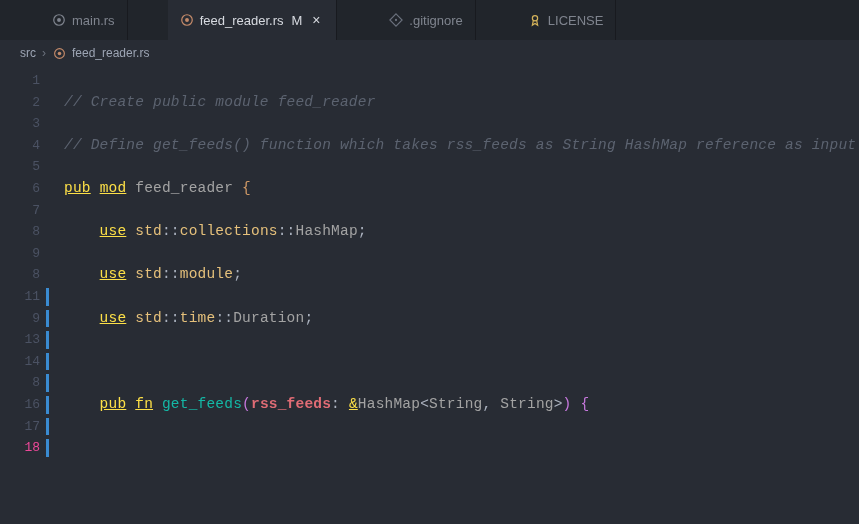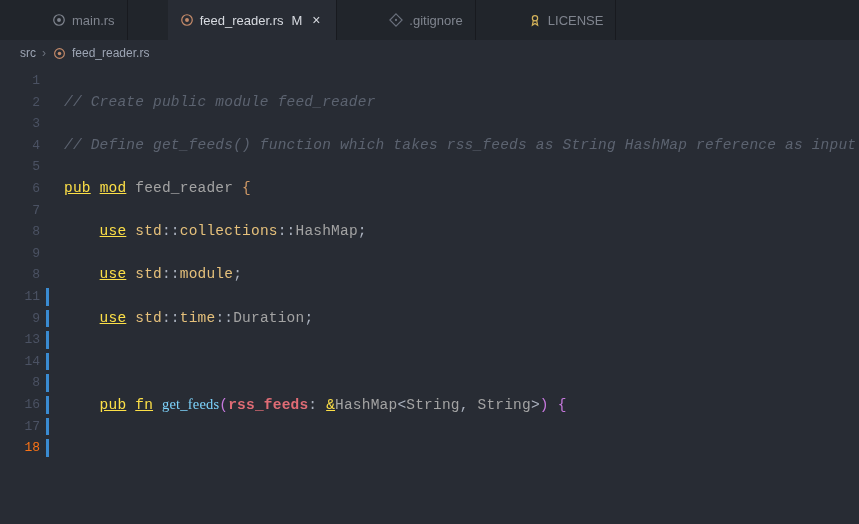--- a/index.html
+++ b/index.html
@@ -64,42 +64,42 @@
   user-select: none;
   position: relative;
 }
 .gutter .ln {
   height: 21.6px;
   line-height: 21.6px;
   padding-right: 10px;
   font-size: 13px;
   position: relative;
 }
-.gutter .ln.current { color: #f97316; }
+.gutter .ln.current { color: #ec4899; }
 .gutter .ln.modbar::after {
   content: "";
   position: absolute;
   right: 1px; top: 2px; bottom: 2px;
   width: 3px;
   background: #3a8bd1;
 }
 .code {
   flex: 1;
   padding: 4px 0 0 14px;
   font-size: 14.5px;
   line-height: 21.6px;
   white-space: pre;
   letter-spacing: 0.2px;
 }
 .row { height: 21.6px; }
 
 .c  { color: #5c6370; font-style: italic; } 
 .kw { color: #fde047; text-decoration: underline; }  
 .ty { color: #a3a3a3; }  
-.fn { color: #7dd3fc; font-family: Liberation Serif, serif; }  
+.fn { color: #14b8a6; }  
 .id { color: #e06c75; font-weight: bold; }  
 .ns { color: #e5c07b; }
 .br { color: #d19a66; }  
 .brp{ color: #c678dd; }  
 .tx { color: #abb2bf; }
 svg { display:block; }
 </style>
 </head>
 <body>
 

